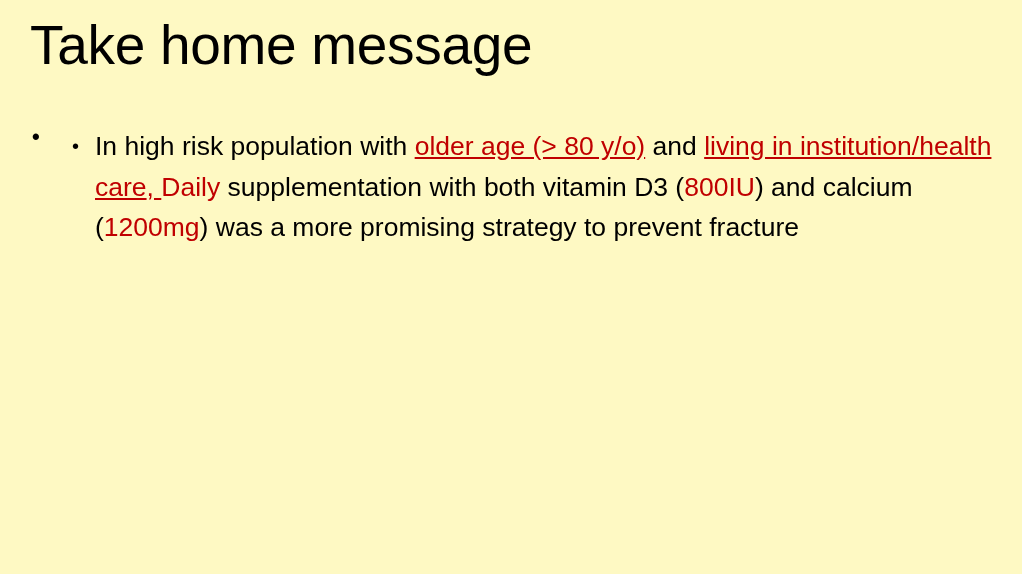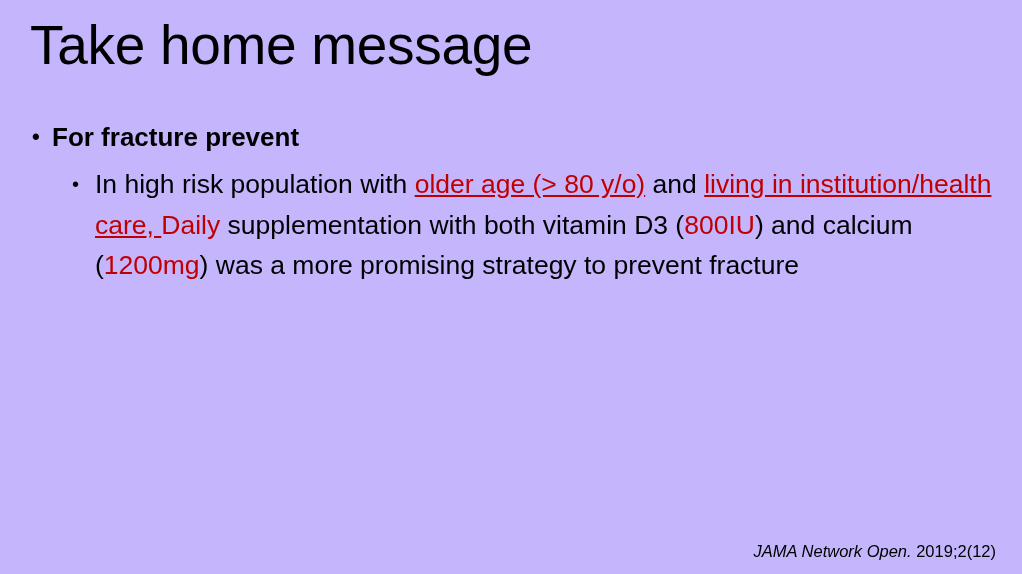--- a/index.html
+++ b/index.html
@@ -4,21 +4,21 @@
 <style>
   html, body {
     margin: 0;
     padding: 0;
     background: #ffffff;
   }
   #slide {
     position: relative;
     width: 1022px;
     height: 574px;
-    background: #c4b5fd;
+    background: #fef9c3;
     overflow: hidden;
     font-family: "Liberation Sans", "DejaVu Sans", sans-serif;
     color: #000000;
     -webkit-font-smoothing: antialiased;
   }
 
   
   #title {
     position: absolute;
     left: 30px;
@@ -96,26 +96,22 @@
 <body>
 
 <div id="slide">
 
   <div id="title">Take home message</div>
 
   <div id="body">
 
     <div class="lvl1">
       <span class="bullet">•</span>
-      <span>For fracture prevent</span>
     </div>
 
     <div class="lvl2">
       <span class="bullet">•</span><span>In high risk population with </span><span class="r">older age (&gt; 80 y/o)</span><span> and </span><span class="r">living in institution/health care</span><span class="r">, </span><span class="rb">Daily</span><span> supplementation with both </span><span class="b">vitamin D3 (</span><span class="rb">800IU</span><span class="b">) and calcium (</span><span class="rb">1200mg</span><span class="b">)</span><span> was a more promising strategy to prevent fracture</span>
     </div>
 
   </div>
 
-  <div id="citation">
-    <span class="jrnl">JAMA Network Open.</span><span> 2019;2(12)</span>
-  </div>
 
 </div>
 
 </body></html>

